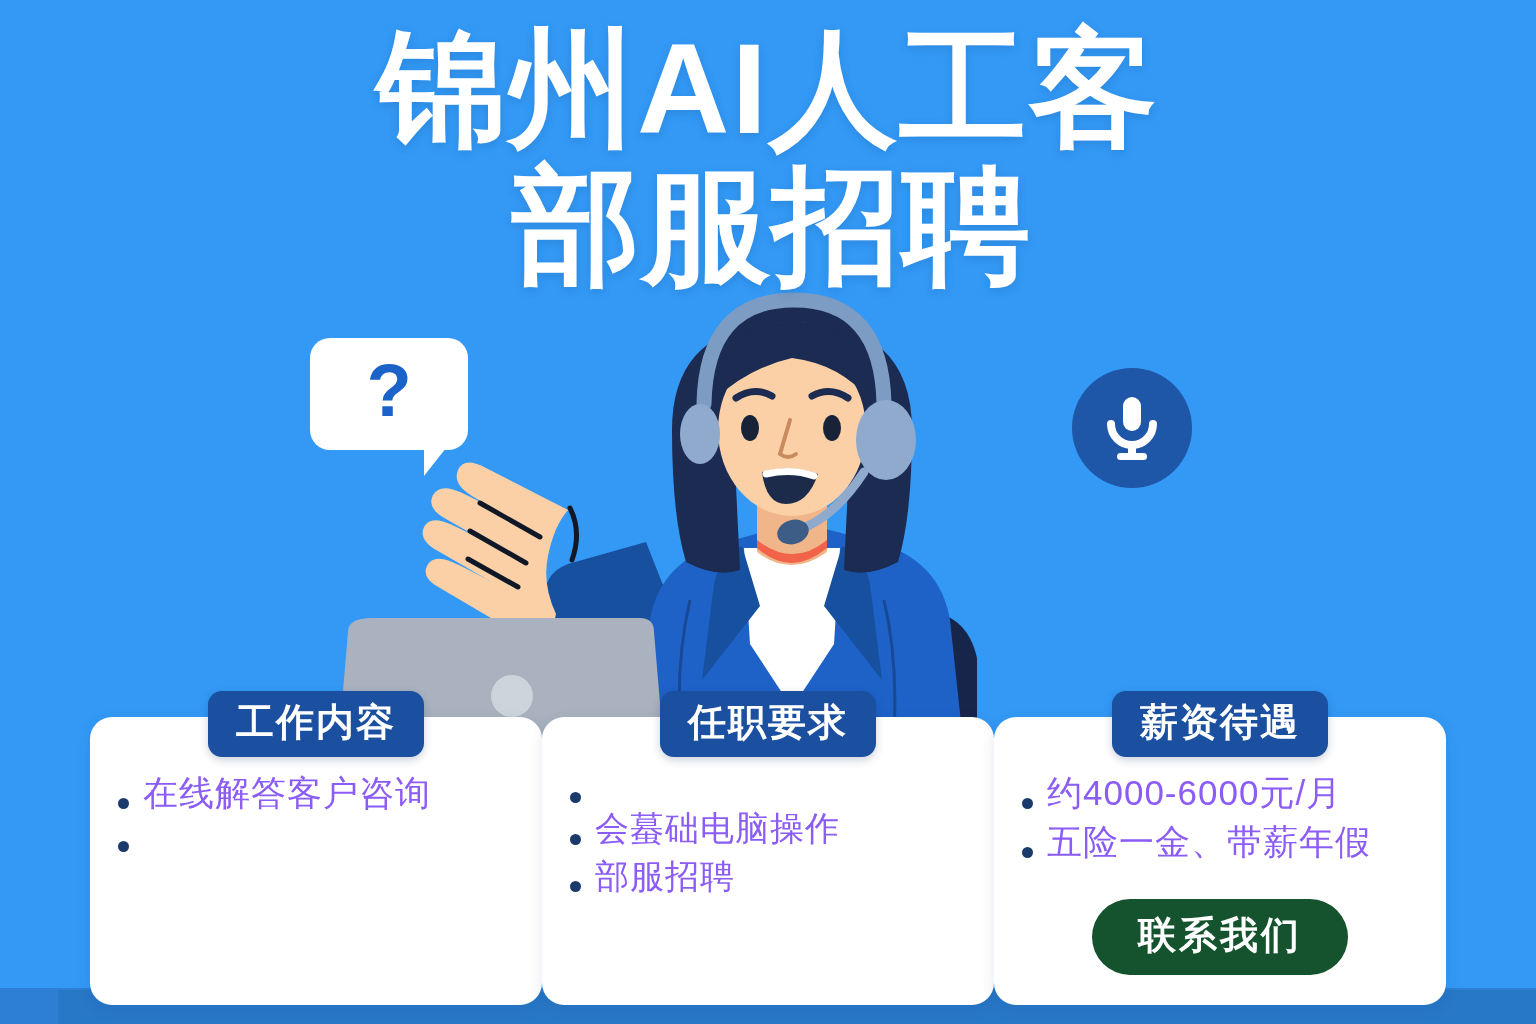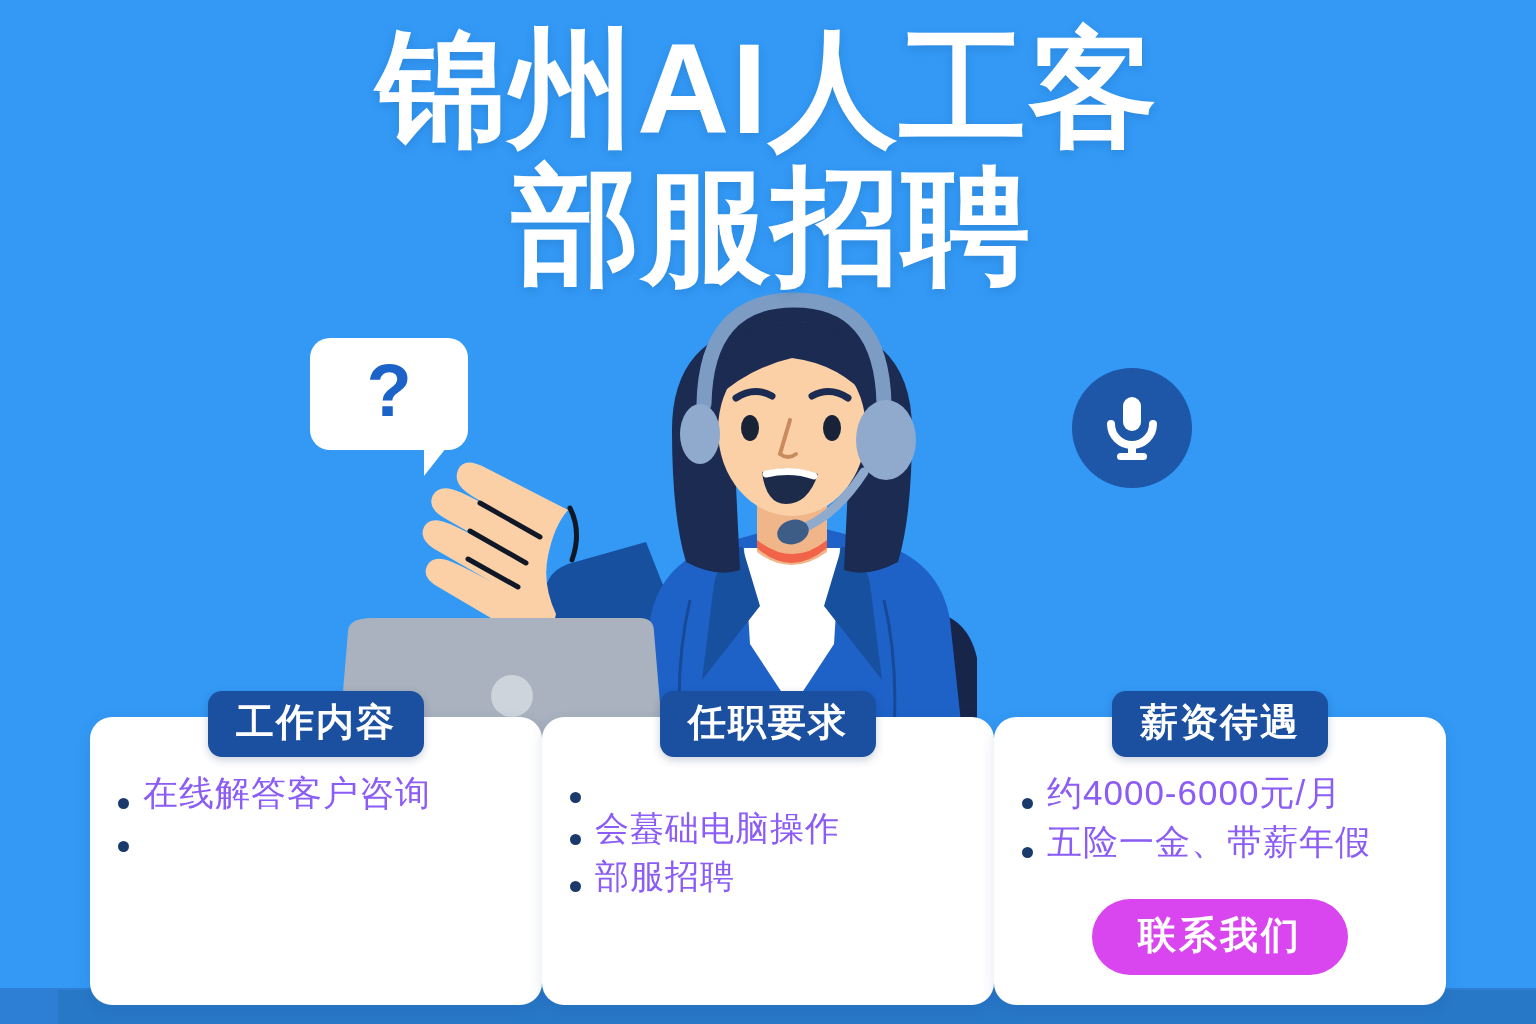--- a/index.html
+++ b/index.html
@@ -112,21 +112,21 @@
     width:11px; height:11px; min-width:11px;
     border-radius:50%;
     background:#1A3A6B;
     margin:21px 14px 0 8px;
   }
   .card-narrow .bullets li { font-size:34px; }
 
   .cta {
     position:absolute; left:50%; bottom:30px;
     transform:translateX(-50%);
-    background:#d946ef;
+    background:#14532d;
     color:#FFFFFF;
     font-size:38px; font-weight:bold;
     letter-spacing:3px;
     padding:11px 46px 14px 46px;
     border-radius:40px;
     white-space:nowrap;
     border:none;
     cursor:pointer;
     font-family:inherit;
   }

